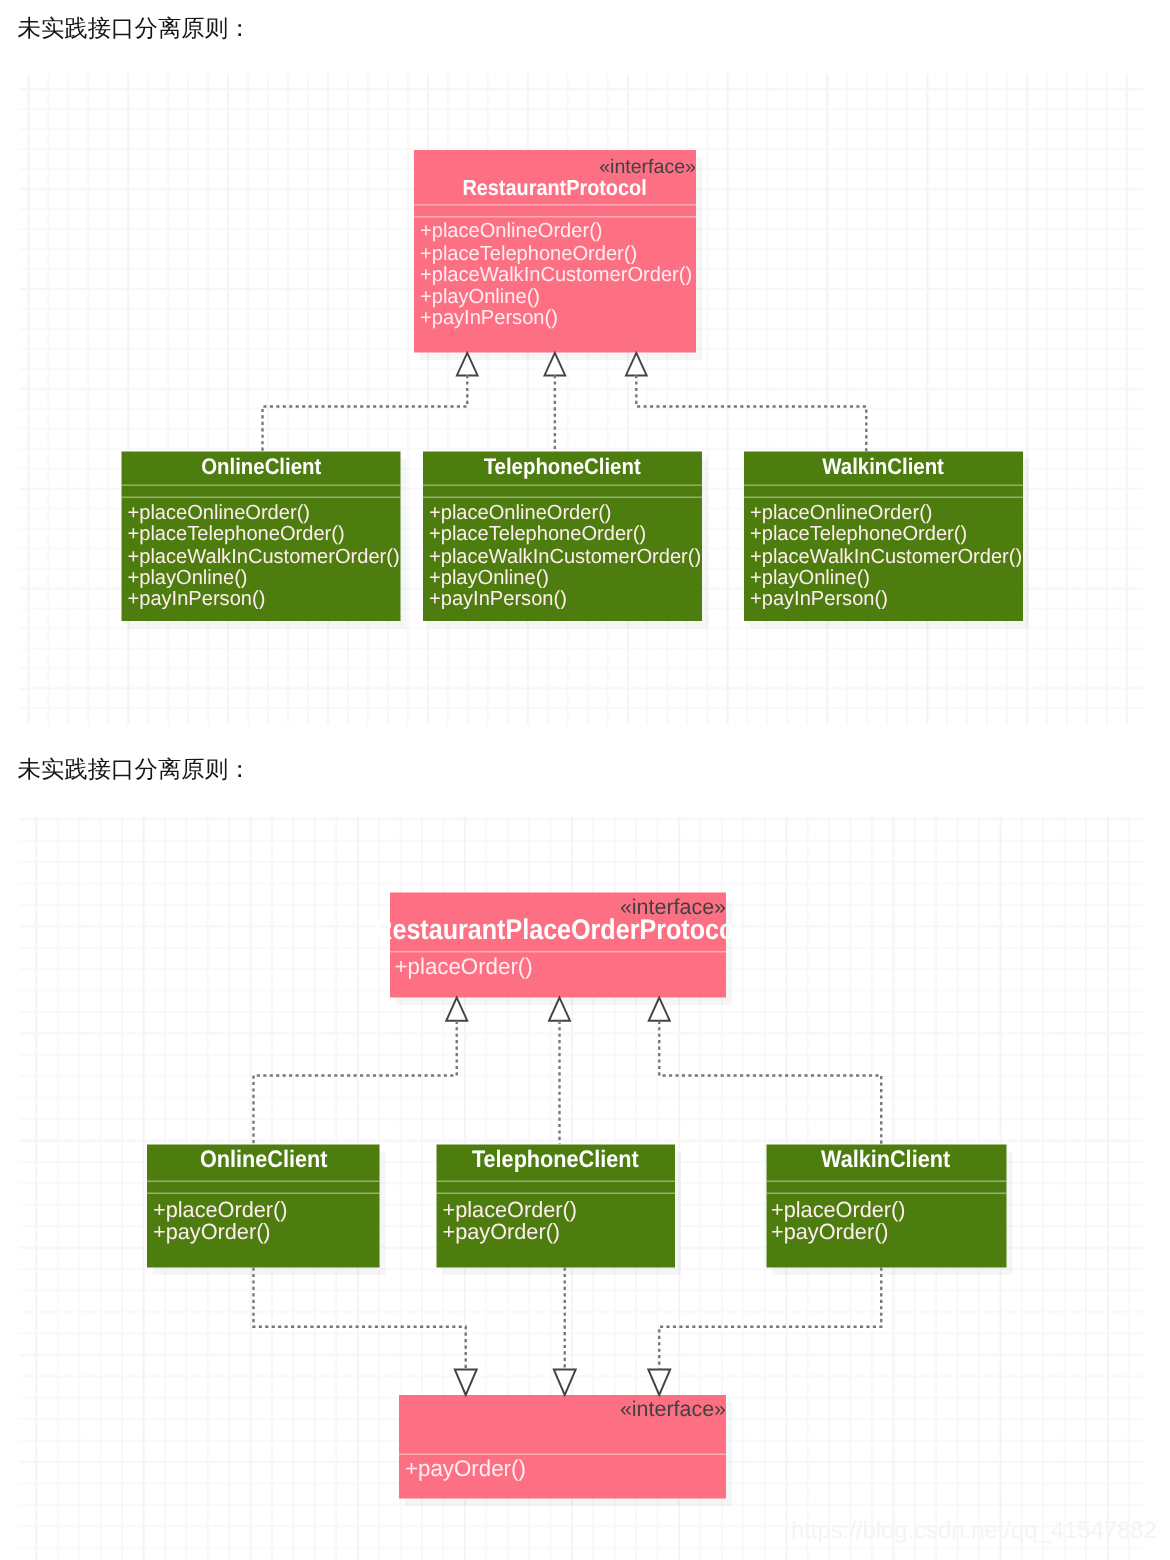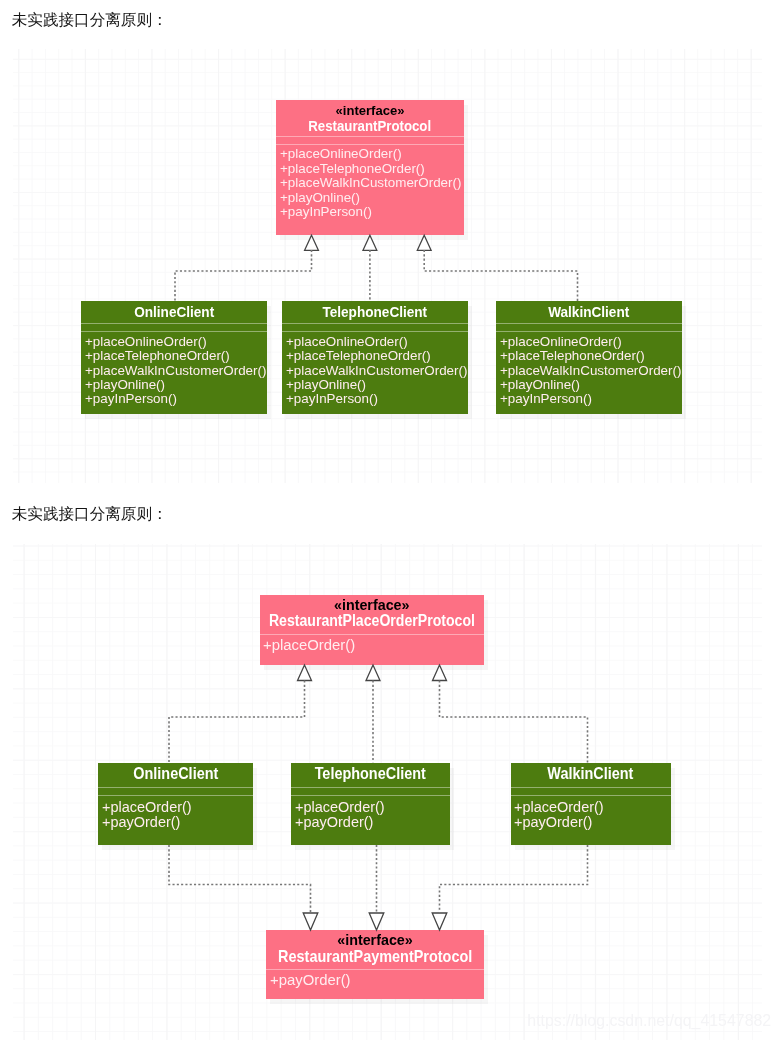--- a/index.html
+++ b/index.html
@@ -19,22 +19,22 @@
            background-position: 5.3px 9.8px, 5.3px 9.8px, 5.3px 9.8px, 5.3px 9.8px;}
   .grid.g2{background-size: 71.45px 71.45px, 71.45px 71.45px, 14.29px 14.29px, 14.29px 14.29px;
            background-position: 10.6px 1.5px, 10.6px 1.5px, 10.6px 1.5px, 10.6px 1.5px;}
   .node{position:absolute;box-sizing:border-box;
         box-shadow:4px 5px 0 0 rgba(0,0,0,0.035);}
   .node.iface{background:#fd7084;}
   .node.cls{background:#4d7c0f;}
   .hdr{text-align:center;font-weight:bold;box-sizing:border-box;padding-top:3px;
        overflow:visible;}
   .cname,.stereo{white-space:nowrap;}
-  .stereo{display:block;font-weight:bold;font-size:13.05px;line-height:15px;
-          color:#000000;}
+  .stereo{display:block;font-weight:normal;font-size:13.05px;line-height:15px;
+          color:#404040;text-align:right;}
   .cname{display:flex;justify-content:center;align-items:flex-start;
          font-size:14.6px;line-height:16px;color:#ffffff;}
   .cname>span{display:block;flex:0 0 auto;transform-origin:center center;}
   .cls .cname{font-size:15px;}
   .sep{height:1px;background:rgba(255,255,255,.40);}
   .attrs{background:transparent;}
   .body{padding-left:3.5px;box-sizing:border-box;}
   .m{font-size:13.6px;line-height:14.4px;white-space:nowrap;color:#ffedf0;
      transform:scaleX(0.985);transform-origin:left center;}
   svg.conn{position:absolute;left:0;top:0;overflow:visible;pointer-events:none;}
@@ -125,21 +125,21 @@
         <path d="M 356.9 201 V 252" fill="none" stroke="#777" stroke-width="1.6" stroke-dasharray="2.1 2.2"></path>
         <path d="M 411.2 201 V 222 H 564.5 V 252" fill="none" stroke="#777" stroke-width="1.6" stroke-dasharray="2.1 2.2"></path>
       </svg>
     </div>
 <div class="heading" style="left:11.7px;top:504.3px;">未实践接口分离原则：</div>
 <div class="canvas" style="left:13px;top:544px;width:749px;height:496px;">
       <div class="grid g2"></div>
       <div class="node iface" style="left:246.5px;top:51px;width:224.5px;height:70px;">
         <div class="hdr" style="height:38.5px;">
           <span class="stereo" style="font-size:14.3px;">«interface»</span>
-          <span class="cname" style="font-size:16px;">
+          <span class="cname" style="font-size:19px;">
             <span style="transform:scaleX(0.881);">RestaurantPlaceOrderProtocol</span>
           </span>
         </div>
         <div class="sep"></div>
         <div class="body" style="padding-top:3px;">
           <div class="m" style="font-size:15.1px;">+placeOrder()</div>
         </div>
       </div>
       <div class="node cls" style="left:85px;top:218.5px;width:155px;height:82.5px;">
         <div class="hdr" style="height:24.3px;">
@@ -179,23 +179,20 @@
         <div class="attrs" style="height:7.5px;"></div>
         <div class="sep"></div>
         <div class="body" style="padding-top:4px;">
           <div class="m" style="font-size:14.7px;">+placeOrder()</div>
           <div class="m" style="font-size:14.7px;">+payOrder()</div>
         </div>
       </div>
       <div class="node iface" style="left:253px;top:386px;width:218px;height:69px;">
         <div class="hdr" style="height:38.5px;">
           <span class="stereo" style="font-size:14.3px;">«interface»</span>
-          <span class="cname" style="font-size:16.4px;">
-            <span style="transform:scaleX(0.881);">RestaurantPaymentProtocol</span>
-          </span>
         </div>
         <div class="sep"></div>
         <div class="body" style="padding-top:3px;">
           <div class="m" style="font-size:15.1px;">+payOrder()</div>
         </div>
       </div>
       <svg class="conn" width="749" height="496">
         <path d="M 291.5 121 L 284.5 136.5 L 298.5 136.5 Z" fill="#ffffff" stroke="#444" stroke-width="1.3" stroke-linejoin="miter"></path>
         <path d="M 360.0 121 L 353.0 136.5 L 367.0 136.5 Z" fill="#ffffff" stroke="#444" stroke-width="1.3" stroke-linejoin="miter"></path>
         <path d="M 426.5 121 L 419.5 136.5 L 433.5 136.5 Z" fill="#ffffff" stroke="#444" stroke-width="1.3" stroke-linejoin="miter"></path>

